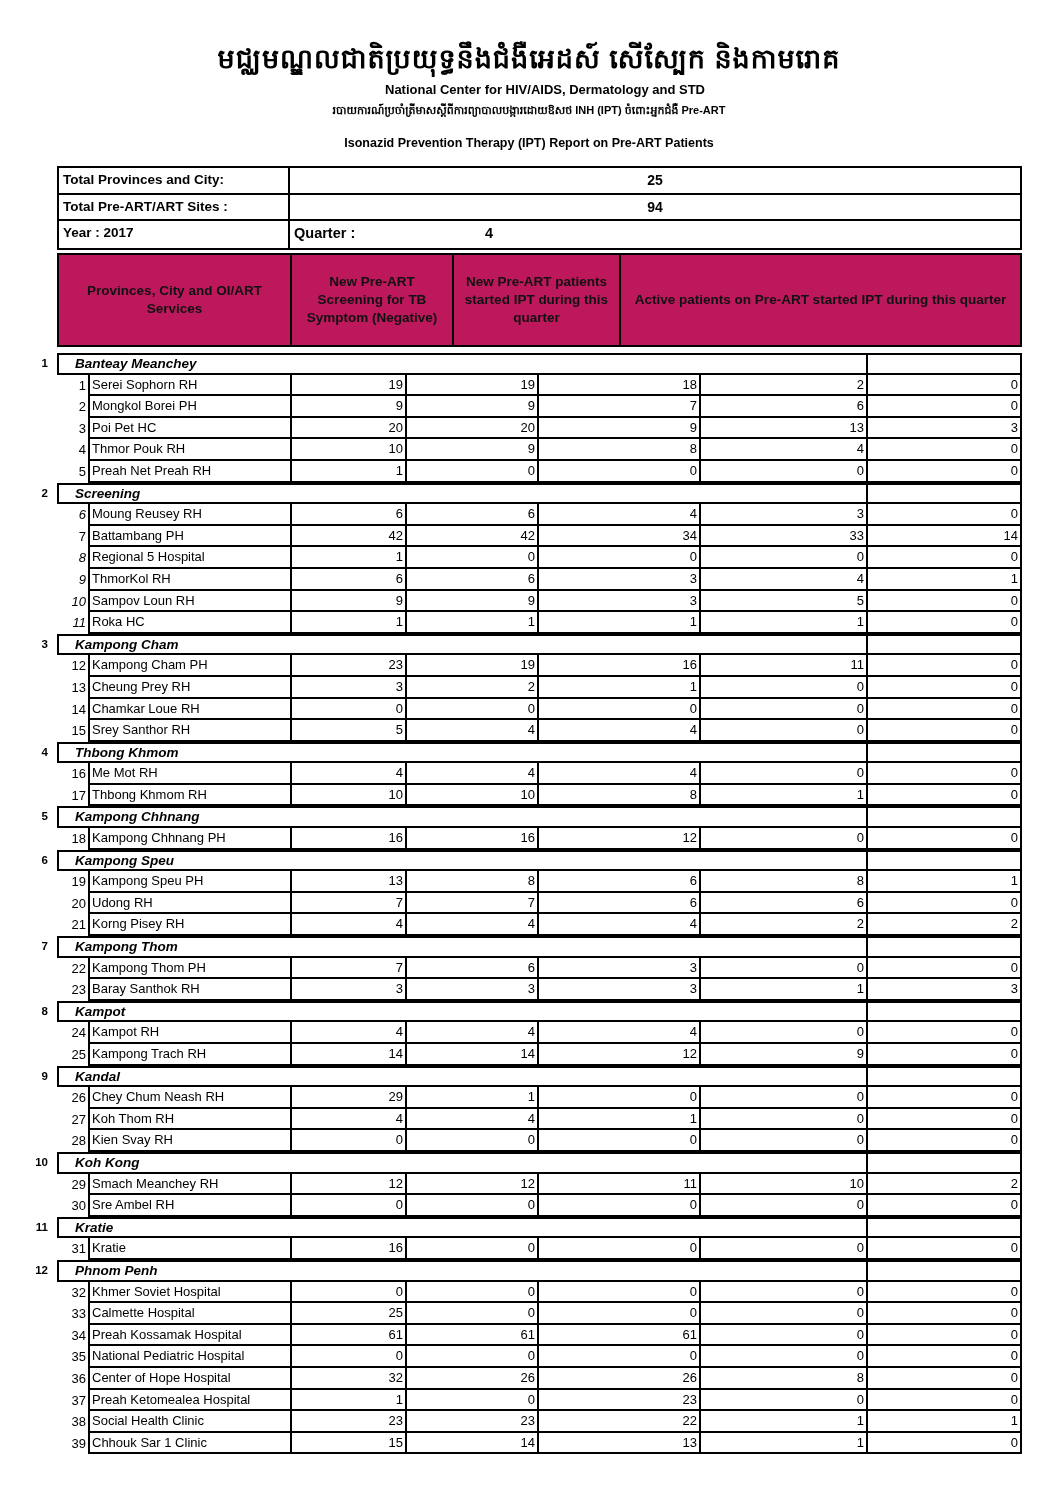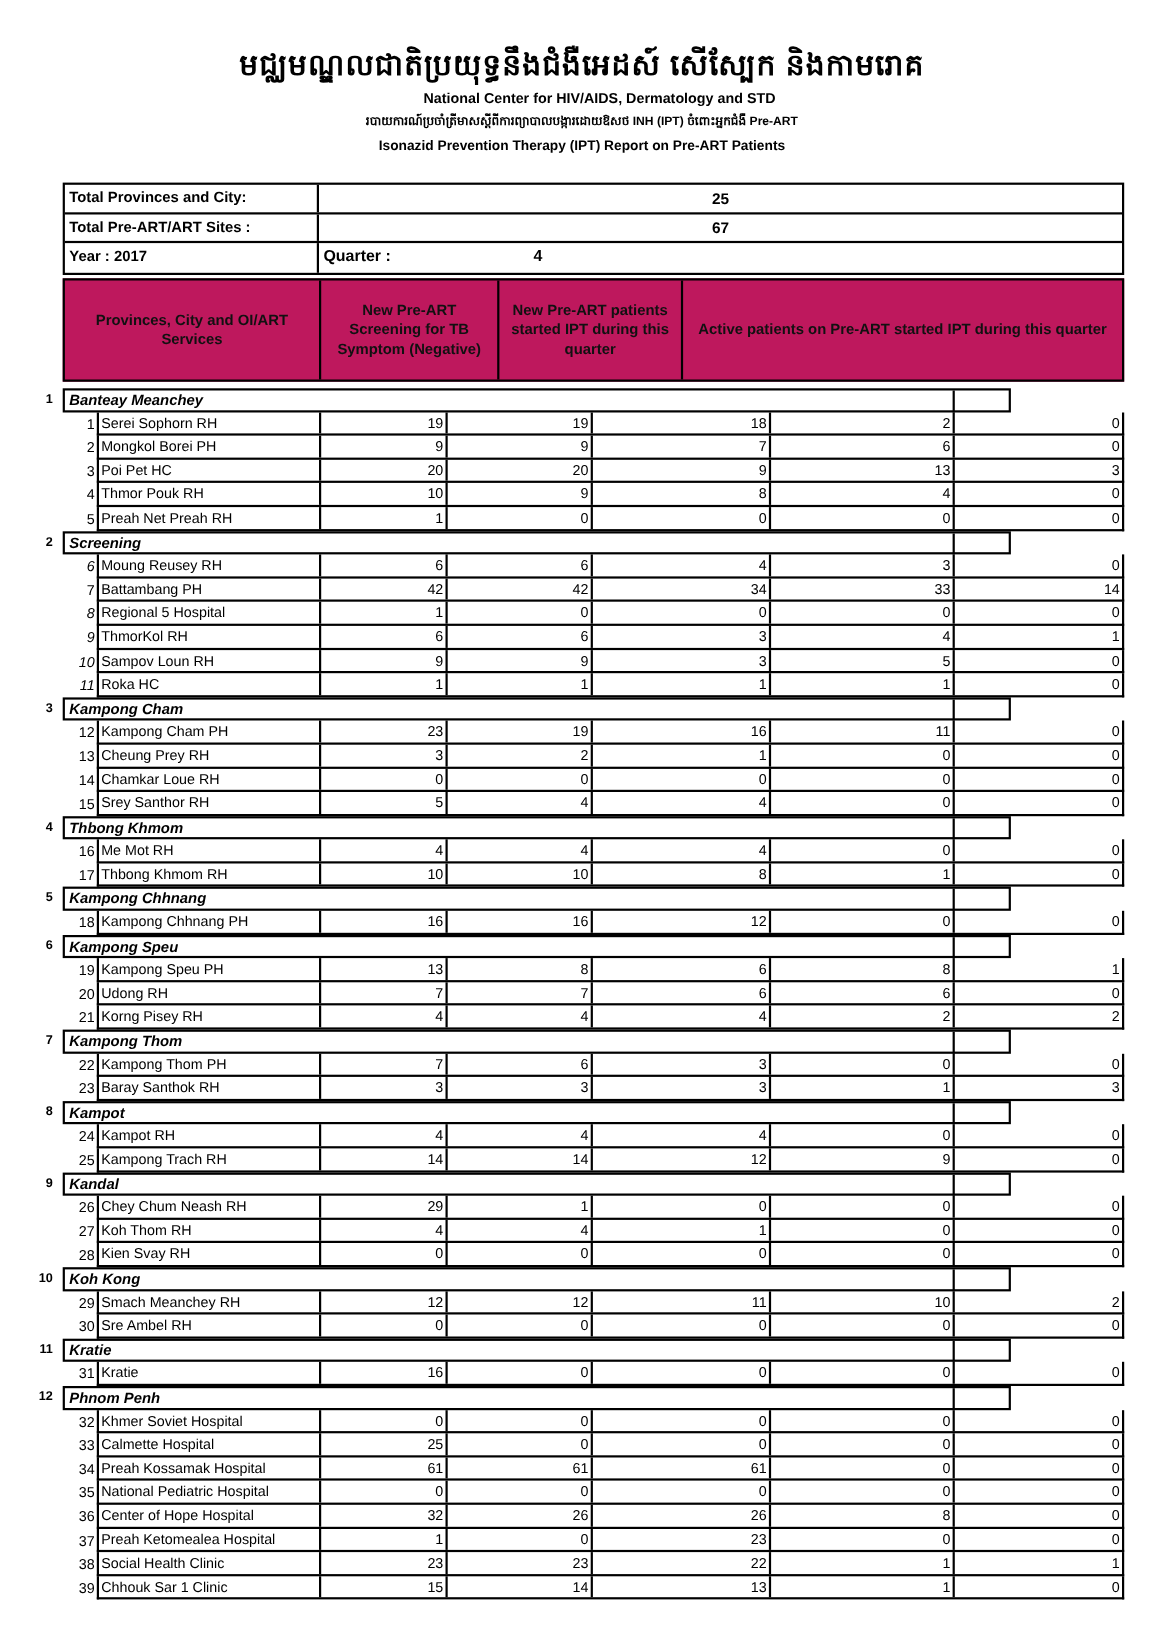--- a/index.html
+++ b/index.html
@@ -1,38 +1,38 @@
 <!DOCTYPE html>
 <html><head>
 <meta charset="utf-8">
 <style>
   html, body { margin: 0; padding: 0; background: #ffffff; }
   body { width: 1058px; height: 1497px; position: relative; font-family: "Liberation Sans", sans-serif; color: #000; overflow: hidden; }
   .title-kh { position: absolute; top: 42px; left: 0; width: 1058px; text-align: center; font-size: 27px; font-weight: bold; letter-spacing: 1px; }
   .title-en1 { position: absolute; top: 82px; left: 16px; width: 1058px; text-align: center; font-size: 13px; font-weight: bold; }
   .title-kh2 { position: absolute; top: 103px; left: 0; width: 1058px; text-align: center; font-size: 11px; font-weight: bold; }
-  .title-en2 { position: absolute; top: 125px; left: 0; width: 1058px; text-align: center; font-size: 12.5px; font-weight: bold; }
+  .title-en2 { position: absolute; top: 136px; left: 0; width: 1058px; text-align: center; font-size: 12.5px; font-weight: bold; }
 
   .meta { position: absolute; left: 57px; top: 166px; width: 965px; border: 2px solid #000; box-sizing: border-box; }
   .meta-row { display: flex; height: 26.5px; border-bottom: 2px solid #000; box-sizing: border-box; }
   .meta-row:last-child { border-bottom: none; }
   .meta-label { width: 231px; border-right: 2px solid #000; font-size: 13.5px; font-weight: bold; padding-left: 4px; line-height: 24px; box-sizing: border-box; }
   .meta-value { flex: 1; text-align: center; font-size: 14px; font-weight: bold; line-height: 24px; }
   .meta-quarter { flex: 1; font-size: 14.5px; font-weight: bold; line-height: 24px; padding-left: 4px; position: relative; }
   .meta-quarter .qv { position: absolute; left: 195px; top: 0; }
 
   .hdr { position: absolute; left: 57px; top: 253px; width: 965px; height: 94px; display: flex; border: 2px solid #000; box-sizing: border-box; background: #be185d; }
   .hdr > div { display: flex; align-items: center; justify-content: center; text-align: center; font-size: 13.5px; font-weight: bold; line-height: 18px; color: #111; border-right: 2px solid #000; box-sizing: border-box; padding: 0 3px; }
   .hdr > div:last-child { border-right: none; }
   .c0 { width: 233px; } .c1 { width: 115px; } .c2 { width: 132px; } .c3 { width: 162px; } .c4 { width: 167px; } .c5 { flex: 1; }
 
   .body-tbl { position: absolute; left: 0; top: 353px; width: 1058px; }
   .prov { position: relative; height: 21.6px; }
   .prov .pidx { position: absolute; left: 30px; width: 18px; text-align: right; font-size: 11.5px; font-weight: bold; line-height: 21px; }
-  .prov .pbox { position: absolute; left: 57px; width: 862px; height: 21.6px; border: 2px solid #000; box-sizing: border-box; font-size: 13.5px; font-weight: bold; font-style: italic; padding-left: 4px; line-height: 18px; }
+  .prov .pbox { position: absolute; left: 57px; width: 965px; height: 21.6px; border: 2px solid #000; box-sizing: border-box; font-size: 13.5px; font-weight: bold; font-style: italic; padding-left: 16px; line-height: 18px; }
   .prov .pbox .split { position: absolute; left: 807px; top: 0; bottom: -2px; border-left: 2px solid #000; }
   .site { position: relative; height: 21.6px; }
   .site .sidx { position: absolute; left: 57px; width: 29px; text-align: right; font-size: 13px; line-height: 21px; }
   .site .sidx.it { font-style: italic; }
   .site .cells { position: absolute; left: 88px; width: 934px; height: 21.6px; display: flex; border: 2px solid #000; border-top: none; box-sizing: border-box; }
   .site .cells > div { border-right: 2px solid #000; box-sizing: border-box; font-size: 13px; line-height: 20px; }
   .site .cells > div:last-child { border-right: none; }
   .site .nm { width: 202px; padding-left: 2px; }
   .site .n { text-align: right; padding-right: 2px; }
   .site .n1 { width: 115px; } .site .n2 { width: 132px; } .site .n3 { width: 162px; } .site .n4 { width: 167px; } .site .n5 { flex: 1; }
@@ -45,21 +45,21 @@
 <div class="title-kh2">របាយការណ៍ប្រចាំត្រីមាសស្តីពីការព្យាបាលបង្ការដោយឱសថ INH (IPT) ចំពោះអ្នកជំងឺ Pre-ART</div>
 <div class="title-en2">Isonazid Prevention Therapy (IPT) Report on Pre-ART Patients</div>
 
 <div class="meta">
   <div class="meta-row">
     <div class="meta-label">Total Provinces and City:</div>
     <div class="meta-value">25</div>
   </div>
   <div class="meta-row">
     <div class="meta-label">Total Pre-ART/ART Sites :</div>
-    <div class="meta-value">67</div>
+    <div class="meta-value">94</div>
   </div>
   <div class="meta-row">
     <div class="meta-label">Year : 2017</div>
     <div class="meta-quarter">
       <span>Quarter :</span>
       <span class="qv">4</span>
     </div>
   </div>
 </div>
 

